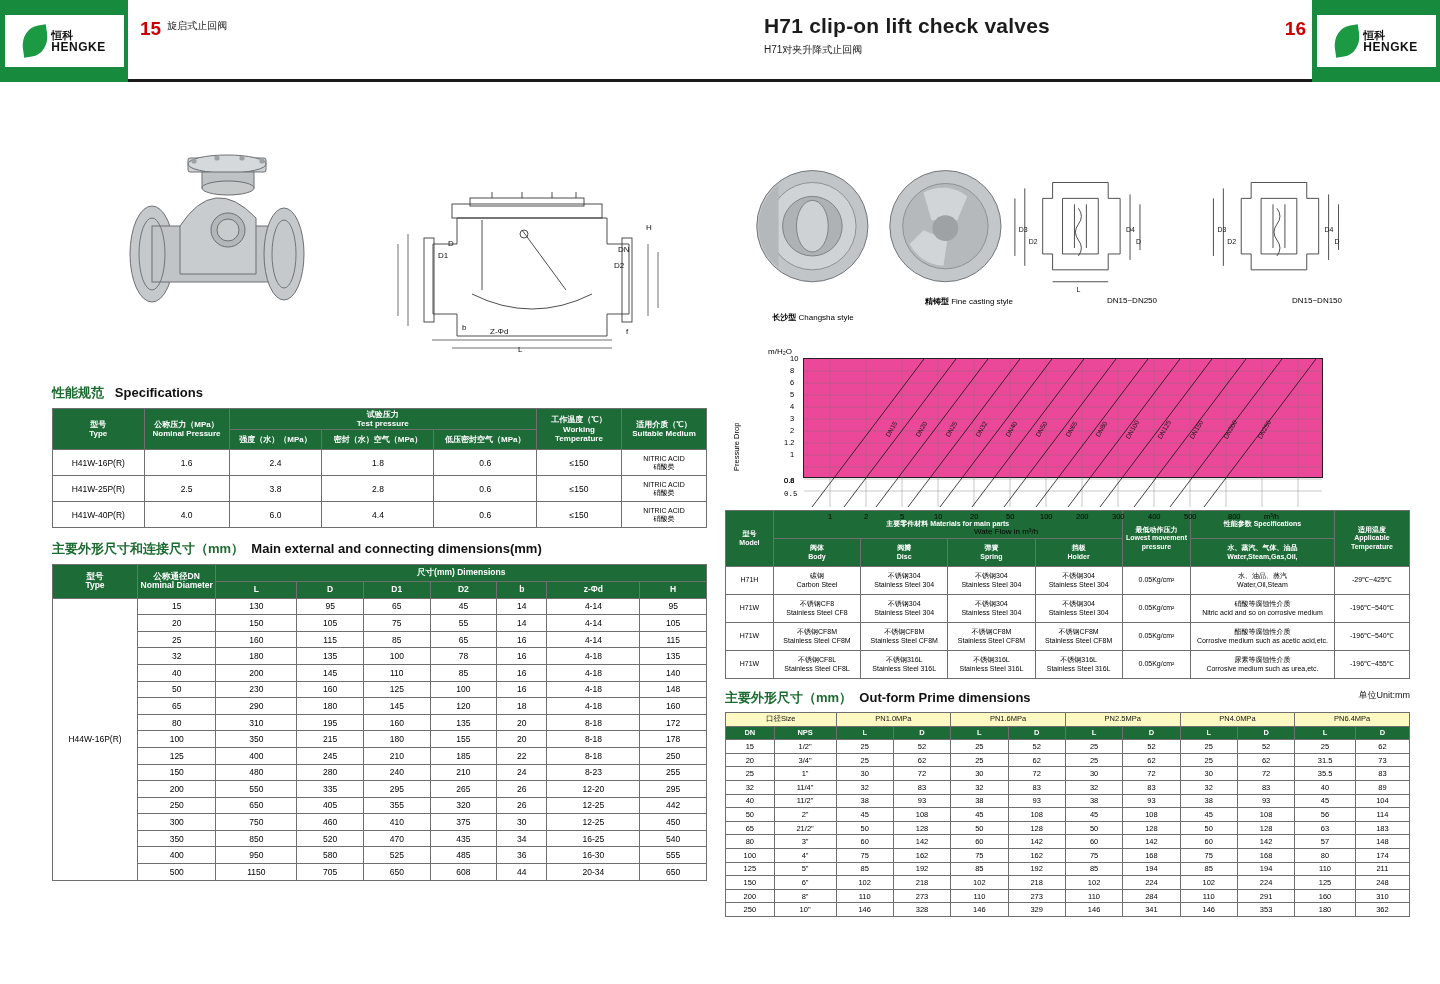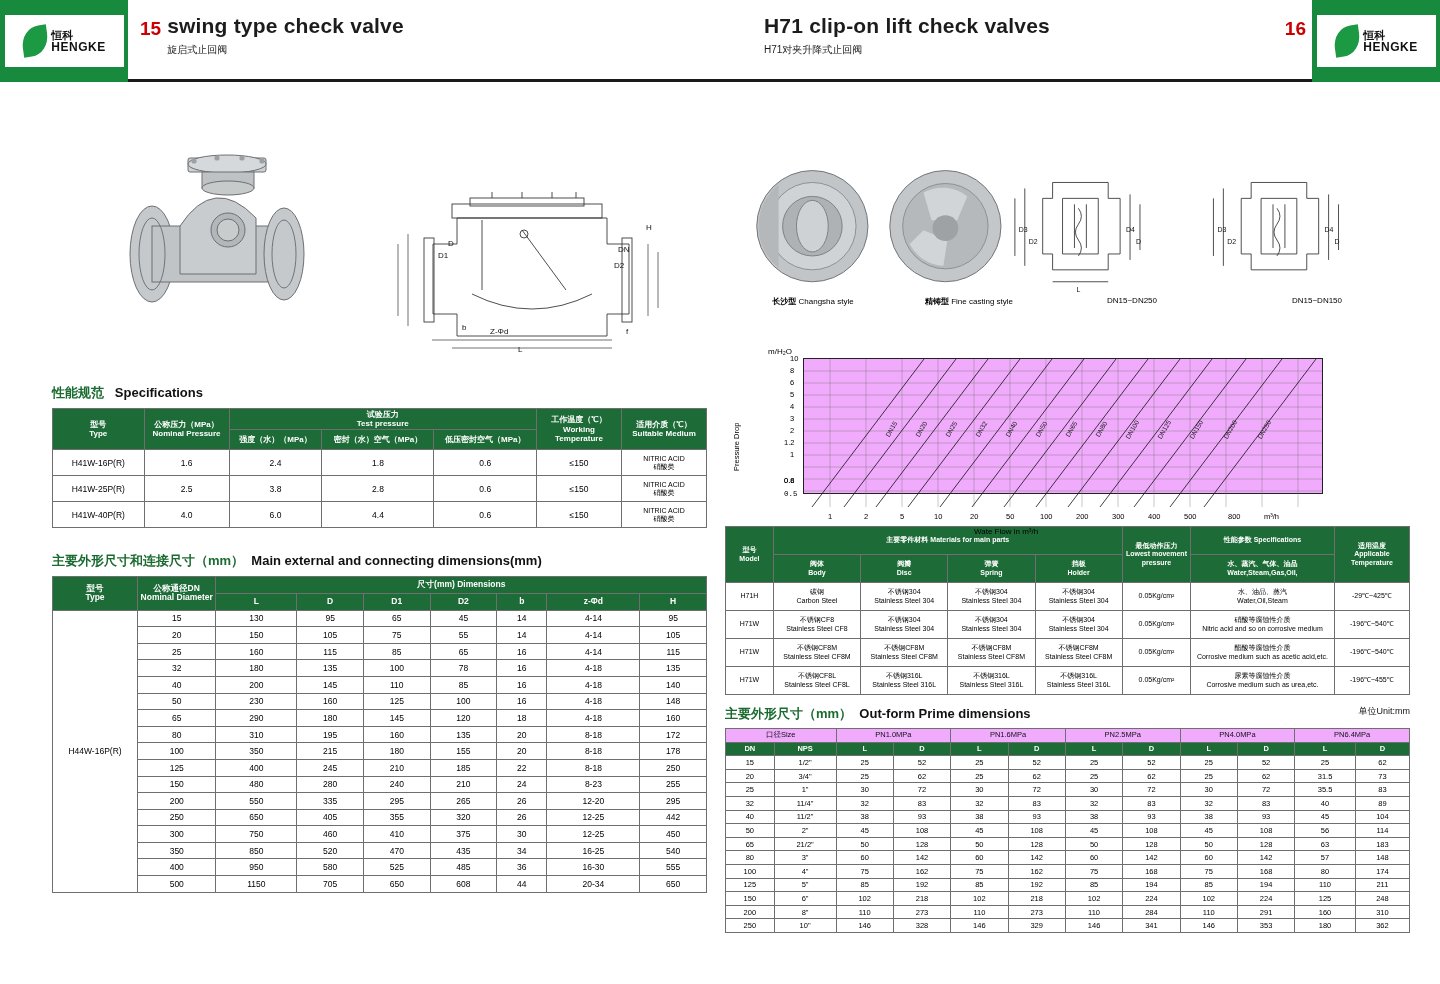--- a/index.html
+++ b/index.html
@@ -39,32 +39,32 @@
 
   
   .sec-head { margin-top:10px; font-size:13px; font-weight:bold; color:#1a6b2f; }
   .sec-head .en { color:#111; }
   .unit-note { float:right; font-size:9px; color:#111; font-weight:normal; }
 
   
   table { border-collapse:collapse; font-size:8.5px; width:100%; }
   td, th { border:1px solid #6f6f6f; text-align:center; vertical-align:middle; padding:1px 2px; font-weight:normal; }
   .hdr-cell { background:#1d6b37; color:#fff; font-size:8px; line-height:1.15; font-weight:bold; }
-  .hdr-cell2 { background:#f0abfc; color:#111; font-size:8px; line-height:1.15; }
+  .hdr-cell2 { background:#fef9c3; color:#111; font-size:8px; line-height:1.15; }
   .spec-tbl td { height:26px; }
   .spec-tbl .hdr-cell { height:20px; }
   .dim-tbl td { height:16.6px; font-size:8.5px; }
   .mat-tbl td { height:28px; font-size:7px; line-height:1.2; }
   .out-tbl td { height:13.6px; font-size:7.5px; }
   .two-line { display:block; line-height:1.15; }
   .sm { font-size:7px; }
 
   
   .chart-wrap { margin-top:10px; margin-left:78px; }
-  .chart-box { position:relative; width:520px; height:136px; border:1px solid #222; background:#f0abfc; }
+  .chart-box { position:relative; width:520px; height:120px; border:1px solid #222; background:#ec4899; }
   .ylab-title { position:absolute; left:-72px; top:52px; font-size:7.5px; transform:rotate(-90deg); transform-origin:left top; }
   .xlab-title { position:absolute; left:170px; top:168px; font-size:8px; }
   .unit-top { position:absolute; left:-36px; top:-12px; font-size:8px; }
   .xtick { position:absolute; font-size:7.5px; top:153px; }
   .ytick { position:absolute; font-size:7.5px; left:-14px; }
   .dn-lab { position:absolute; font-size:6.5px; color:#111; transform:rotate(-60deg); transform-origin:left bottom; white-space:nowrap; }
 
   
   .cap { font-size:8px; text-align:center; }
   .cap b { font-weight:bold; }
@@ -80,21 +80,20 @@
         <span class="logo-cn">恒科</span>
         <span class="logo-en">HENGKE</span>
       </div>
     </div>
   </div>
   <div class="title-band">
     <div class="title-half">
       <div style="display:flex;align-items:flex-start;">
         <span class="page-num" style="margin-left:-38px;">15</span>
         <div>
-          <div class="title-en">swing type check valve</div>
           <div class="title-cn">旋启式止回阀</div>
         </div>
       </div>
     </div>
     <div class="title-half second">
       <div style="display:flex;align-items:flex-start;justify-content:space-between;">
         <div>
           <div class="title-en">H71 clip-on lift check valves</div>
           <div class="title-cn">H71对夹升降式止回阀</div>
         </div>
@@ -245,21 +244,21 @@
       <td>0.6</td>
       <td>≤150</td>
       <td>
         <span class="two-line sm">NITRIC ACID</span>
         <span class="two-line sm">硝酸类</span>
       </td>
     </tr>
   </tbody>
       </table>
 
-  <div class="sec-head" style="margin-top:24px;">
+  <div class="sec-head" style="margin-top:12px;">
     <span>主要外形尺寸和连接尺寸</span><span>（mm）</span>
     &nbsp;<span class="en">Main external and connecting dimensions(mm)</span>
   </div>
 
   <table class="dim-tbl" style="margin-top:6px;">
     <tbody>
           <tr>
       <td class="hdr-cell" rowspan="2" style="width:13%">
         <span class="two-line">型号</span>
         <span class="two-line">Type</span>
@@ -503,21 +502,21 @@
         <path d="M608 46 l0 66 M618 56 l0 46"></path>
       </g>
       <g font-size="7" fill="#111" font-family="Liberation Sans, sans-serif">
         <text x="496" y="84">D3</text>
             <text x="506" y="96">D2</text>
         <text x="604" y="84">D4</text>
             <text x="614" y="96">D</text>
       </g>
     </svg>
     <div style="position:absolute;left:0;top:148px;width:690px;display:flex;">
-      <div style="width:176px;" class="cap">
+      <div style="width:176px;margin-top:16px;" class="cap">
         <b>长沙型</b>
         <span>Changsha style</span>
       </div>
       <div style="width:136px;" class="cap">
         <b>精铸型</b>
         <span>Fine casting style</span>
       </div>
       <div style="width:190px;" class="cap">
         <span>DN15~DN250</span>
       </div>

